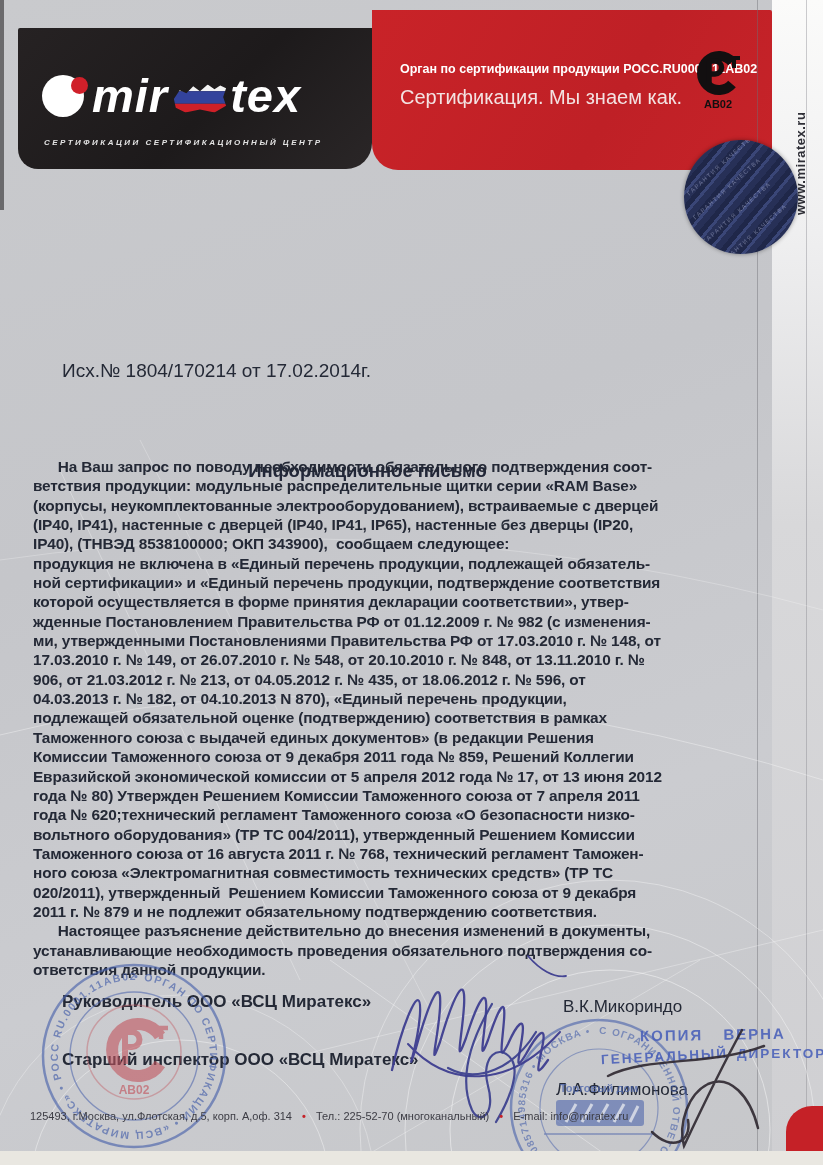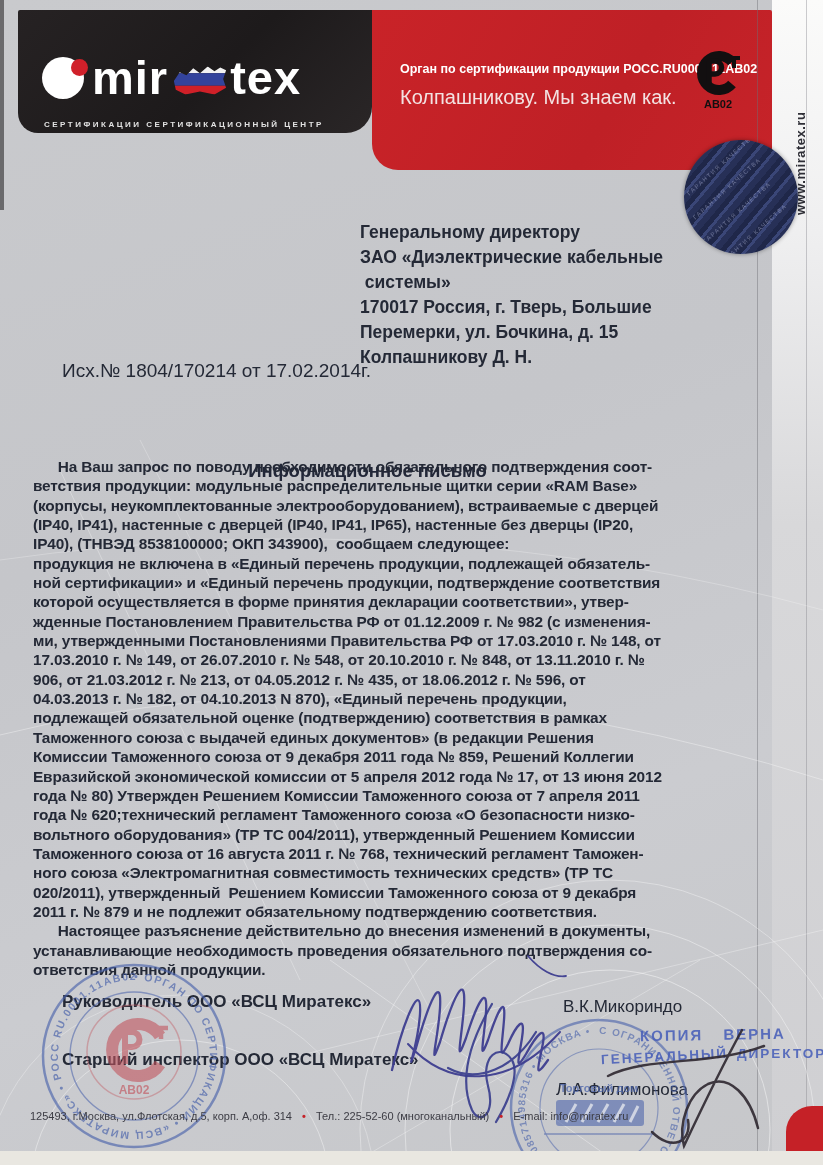--- a/index.html
+++ b/index.html
@@ -1,22 +1,22 @@
 <!DOCTYPE html>
 <html><head>
 <meta charset="utf-8">
 <style>
   html,body{margin:0;padding:0;background:#9a9a9e;}
   .canvas{position:relative;width:823px;height:1165px;overflow:hidden;
     background:linear-gradient(160deg,#c9cacd 0%,#c5c6ca 40%,#cbccd0 70%,#c6c7ca 100%);
     font-family:"Liberation Sans",sans-serif;}
   
-  .hdr-black{position:absolute;left:18px;top:10px;width:354px;height:123px;
+  .hdr-black{position:absolute;left:18px;top:28px;width:354px;height:141px;
     background:linear-gradient(135deg,#262223 0%,#1d1a1b 55%,#2a2627 100%);
-    border-radius:2px 0 26px 20px;}
+    border-radius:2px 0 26px 20px;font-style:italic;}
   .hdr-red{position:absolute;left:372px;top:10px;width:400px;height:160px;
     background:linear-gradient(120deg,#c92328 0%,#bf2026 60%,#c62329 100%);
     border-radius:0 2px 20px 26px;}
   .logo-row{position:absolute;left:24px;top:44px;display:flex;align-items:center;}
   .logo-mark{width:42px;height:42px;border-radius:50%;background:#fff;position:relative;margin-right:8px;}
   .logo-mark .dot{position:absolute;right:-4px;top:2px;width:17px;height:17px;border-radius:50%;background:#d0202a;}
   .logo-word{font-size:47px;font-weight:bold;color:#fff;letter-spacing:1px;line-height:1;}
   .logo-map{margin:0 2px;transform:translateY(3px);}
   .logo-tagline{position:absolute;left:26px;top:110px;width:330px;font-size:8px;font-weight:bold;
     color:#e3e3e3;letter-spacing:2.5px;white-space:nowrap;}
@@ -86,21 +86,21 @@
         </svg>
       </span>
       <span class="logo-word">te</span>
       <span class="logo-word lx">x</span>
     </div>
     <div class="logo-tagline">СЕРТИФИКАЦИИ СЕРТИФИКАЦИОННЫЙ ЦЕНТР</div>
   </div>
 
   <div class="hdr-red">
     <div class="cert-line1">Орган по сертификации продукции РОСС.RU0001.11АВ02</div>
-    <div class="cert-line2">Колпашникову. Мы знаем как.</div>
+    <div class="cert-line2">Сертификация. Мы знаем как.</div>
     <div class="rst-hdr">
       <svg width="52" height="46" viewBox="0 0 52 46" style="position:static">
         <path d="M40 12 A17 17 0 1 0 40 34" fill="none" stroke="#120f10" stroke-width="10"></path>
         <path d="M17 11 V33 M17 11 h6 a6.5 6.5 0 0 1 0 13 h-6" fill="none" stroke="#120f10" stroke-width="5.5"></path>
         <path d="M36 8 h12 M42 8 v10" fill="none" stroke="#120f10" stroke-width="4"></path>
       </svg>
       <div class="code">АВ02</div>
     </div>
   </div>
 
@@ -128,26 +128,20 @@
       <path d="M0 735 Q 380 640 823 780" opacity=".35"></path>
       <path d="M0 560 Q 420 500 823 610" opacity=".25"></path>
       <path d="M60 470 L300 980" opacity=".3"></path>
       <path d="M140 440 L430 1010" opacity=".25"></path>
       <path d="M330 960 L620 1165" opacity=".35"></path>
       <path d="M280 1060 L823 930" opacity=".3"></path>
       <path d="M350 1165 L700 960" opacity=".3"></path>
     </g>
   </svg>
 
-  <div class="recipient">Генеральному директору
-ЗАО «Диэлектрические кабельные
- системы»
-170017 Россия, г. Тверь, Большие
-Перемерки, ул. Бочкина, д. 15
-Колпашникову Д. Н.</div>
   <div class="ref-line">Исх.№ 1804/170214 от  17.02.2014г.</div>
   <div class="doc-title">Информационное письмо</div>
   <div class="body-text">      На Ваш запрос по поводу необходимости обязательного подтверждения соот-
 ветствия продукции: модульные распределительные щитки серии «RAM Base»
 (корпусы, неукомплектованные электрооборудованием), встраиваемые с дверцей
 (IP40, IP41), настенные с дверцей (IP40, IP41, IP65), настенные без дверцы (IP20,
 IP40), (ТНВЭД 8538100000; ОКП 343900),  сообщаем следующее:
 продукция не включена в «Единый перечень продукции, подлежащей обязатель-
 ной сертификации» и «Единый перечень продукции, подтверждение соответствия
 которой осуществляется в форме принятия декларации соответствии», утвер-
@@ -240,20 +234,20 @@
     <g fill="none" stroke="#2f2830" stroke-width="2.5" opacity=".9" stroke-linecap="round">
       <path d="M16 64 C56 44 120 54 172 34"></path>
       <path d="M150 18 C128 58 108 100 92 134 C86 112 96 82 116 72 C138 62 158 84 166 116"></path>
       <path d="M60 120 C80 140 100 130 96 108"></path>
     </g>
   </svg>
 
   <div class="footer">
     <span>125493,  г.Москва,  ул.Флотская, д.5, корп. А,оф. 314</span>
     <span class="dot">•</span>
-    <span>Тел.: 225-52-60 (многоканальный)</span>
+    <span>Тел.: 225-52-70 (многоканальный)</span>
     <span class="dot">•</span>
     <span>E-mail: info@miratex.ru</span>
   </div>
   <div class="red-corner"></div>
   <div class="bottom-strip"></div>
 
 </div>
 
 </body></html>

